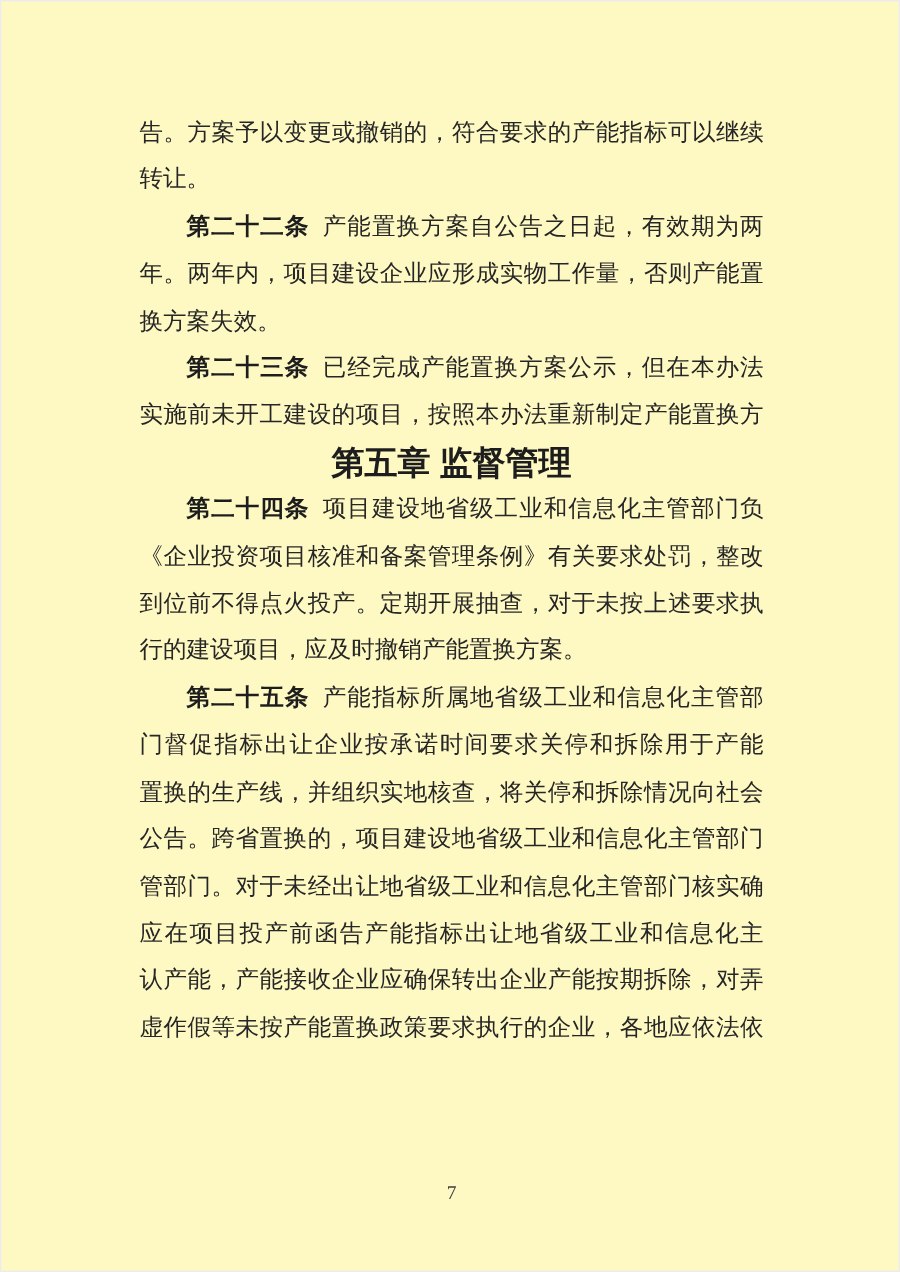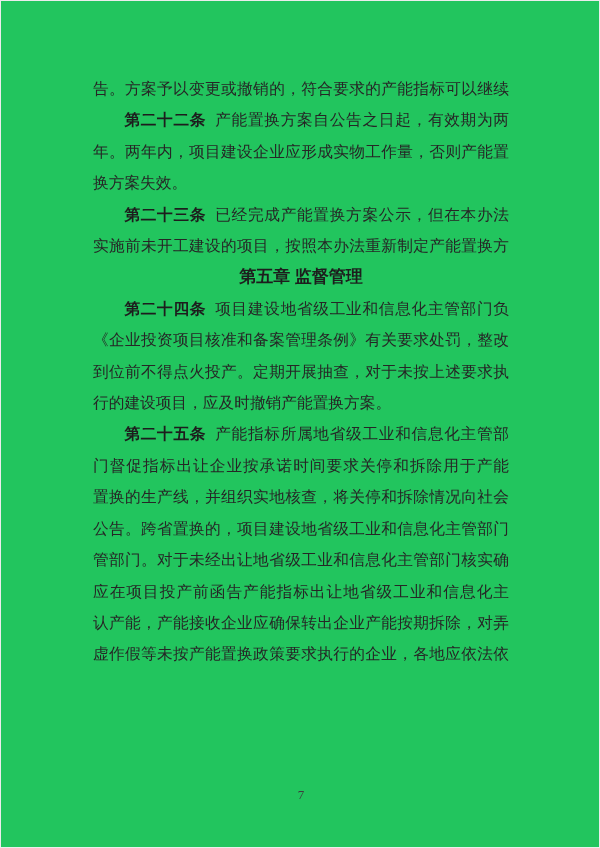--- a/index.html
+++ b/index.html
@@ -4,21 +4,21 @@
 <style>
   html, body { margin: 0; padding: 0; }
   body {
     width: 600px; height: 848px;
     background: #f6f6f6;
     font-family: "Liberation Serif", serif;
   }
   .page {
     position: absolute; left: 0; top: 0;
     width: 598px; height: 846px;
-    background: #22c55e;
+    background: #fef9c3;
     border: 1px solid #ececec;
     box-sizing: content-box;
   }
   .text-block {
     position: absolute;
     left: 92px; top: 72px;
     width: 416px;
     font-size: 15.7px;
     line-height: 31.4px;
     color: #262626;
@@ -34,40 +34,41 @@
   .term {
     font-weight: bold;
     font-family: "Liberation Sans", sans-serif;
     margin-right: 9px;
     color: #1d1d1d;
   }
   .chapter {
     text-align: right; text-align-last: center;
     font-weight: bold;
     font-family: "Liberation Sans", sans-serif;
-    font-size: 17px;
+    font-size: 22px;
     color: #1d1d1d;
   }
   .page-number {
     position: absolute; left: 0; top: 787px;
     width: 600px;
     text-align: center;
     font-size: 13px; line-height: 13px;
     color: #3d3d3d;
     font-family: "Liberation Serif", serif;
   }
 </style>
 </head>
 <body>
 
 <div class="page">
 
   <div class="text-block">
 
     <div class="ln j"><span>告。方案予以变更或撤销的，符合要求的产能指标可以继续</span></div>
+    <div class="ln l"><span>转让。</span></div>
 
     <div class="ln j ind"><span class="term">第二十二条</span><span>产能置换方案自公告之日起，有效期为两</span></div>
     <div class="ln j"><span>年。两年内，项目建设企业应形成实物工作量，否则产能置</span></div>
     <div class="ln l"><span>换方案失效。</span></div>
 
     <div class="ln j ind"><span class="term">第二十三条</span><span>已经完成产能置换方案公示，但在本办法</span></div>
     <div class="ln j"><span>实施前未开工建设的项目，按照本办法重新制定产能置换方</span></div>
 
     <div class="ln chapter">第五章 监督管理</div>
 

